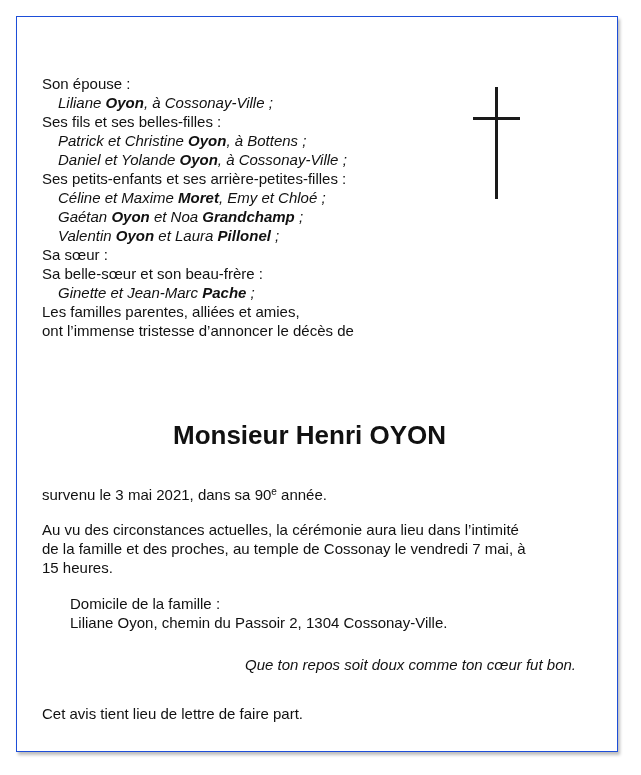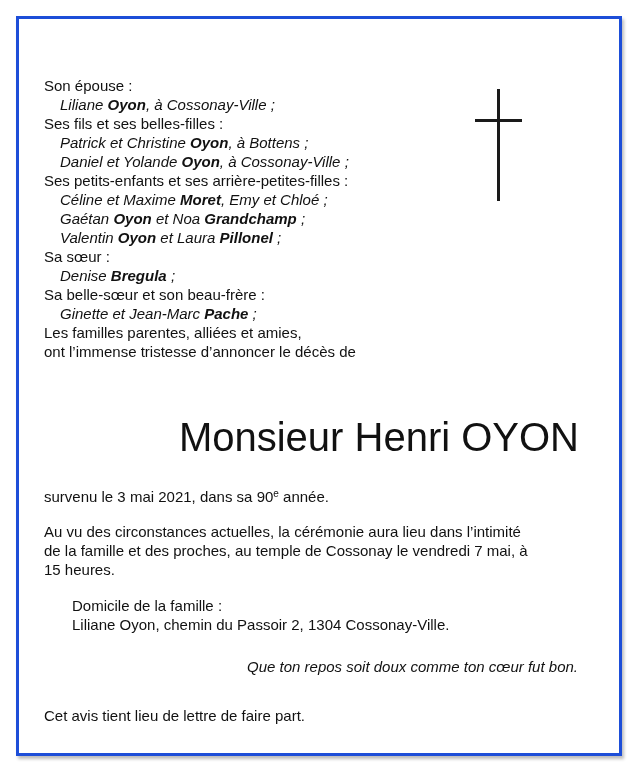--- a/index.html
+++ b/index.html
@@ -17,21 +17,21 @@
     background: #ffffff;
     overflow: hidden;
   }
   .card {
     position: absolute;
     left: 16px;
     top: 16px;
     width: 600px;
     height: 734px;
     background: #ffffff;
-    border: 3px solid #1d4ed8;
+    border: 1px solid #1d4ed8;
     box-shadow: 2px 3px 3px #bdbdbd;
   }
   .txt { color: #111111; font-size: 15px; line-height: 19px; }
 
   .family-list {
     position: absolute;
     left: 25px;
     top: 57px;
     width: 535px;
   }
@@ -61,24 +61,24 @@
     width: 47px;
     height: 3px;
     background: #1a1a1a;
   }
 
   .deceased-title {
     position: absolute;
     left: 25px;
     top: 400px;
     width: 535px;
-    text-align: right;
-    font-size: 40px;
+    text-align: center;
+    font-size: 26px;
     line-height: 36px;
-    font-weight: normal;
+    font-weight: bold;
     color: #111111;
   }
 
   .death-line {
     position: absolute;
     left: 25px;
     top: 468px;
     width: 535px;
   }
   .sup { font-size: 10px; position: relative; top: -5px; }
@@ -126,21 +126,20 @@
         <div class="line"><span>Son épouse :</span></div>
         <div class="line indent"><span>Liliane </span><span class="seg-b">Oyon</span><span>, à Cossonay-Ville ;</span></div>
         <div class="line"><span>Ses fils et ses belles-filles :</span></div>
         <div class="line indent"><span>Patrick et Christine </span><span class="seg-b">Oyon</span><span>, à Bottens ;</span></div>
         <div class="line indent"><span>Daniel et Yolande </span><span class="seg-b">Oyon</span><span>, à Cossonay-Ville ;</span></div>
         <div class="line"><span>Ses petits-enfants et ses arrière-petites-filles :</span></div>
         <div class="line indent"><span>Céline et Maxime </span><span class="seg-b">Moret</span><span>, Emy et Chloé ;</span></div>
         <div class="line indent"><span>Gaétan </span><span class="seg-b">Oyon</span><span> et Noa </span><span class="seg-b">Grandchamp</span><span> ;</span></div>
         <div class="line indent"><span>Valentin </span><span class="seg-b">Oyon</span><span> et Laura </span><span class="seg-b">Pillonel</span><span> ;</span></div>
         <div class="line"><span>Sa sœur :</span></div>
-        <div class="line indent"><span>Denise </span><span class="seg-b">Bregula</span><span> ;</span></div>
         <div class="line"><span>Sa belle-sœur et son beau-frère :</span></div>
         <div class="line indent"><span>Ginette et Jean-Marc </span><span class="seg-b">Pache</span><span> ;</span></div>
         <div class="line"><span>Les familles parentes, alliées et amies,</span></div>
         <div class="line"><span>ont l’immense tristesse d’annoncer le décès de</span></div>
       </div>
 
     <div class="deceased-title">Monsieur Henri OYON</div>
 
     <div class="death-line txt" id="death-line">
         <div class="line"><span>survenu le 3 mai 2021, dans sa 90</span><span class="sup">e</span><span> année.</span></div>

